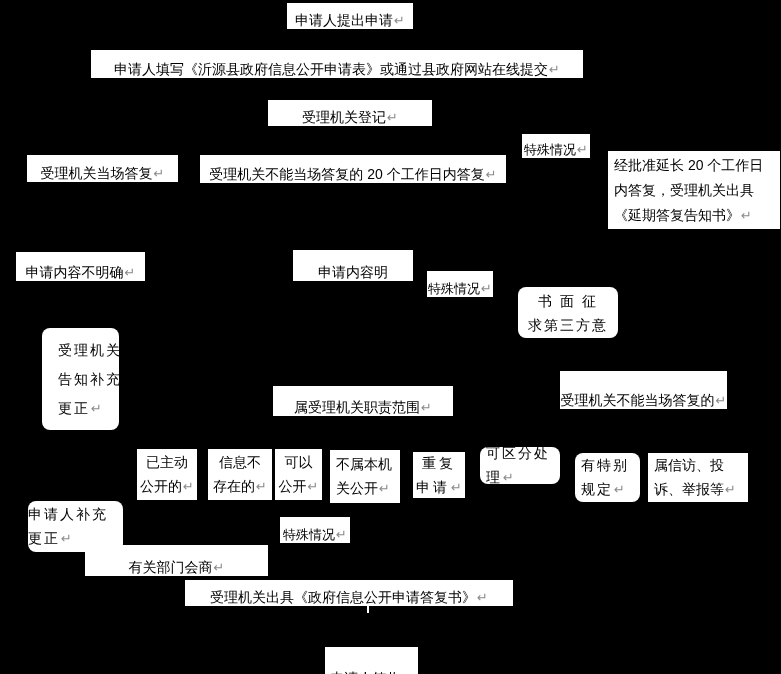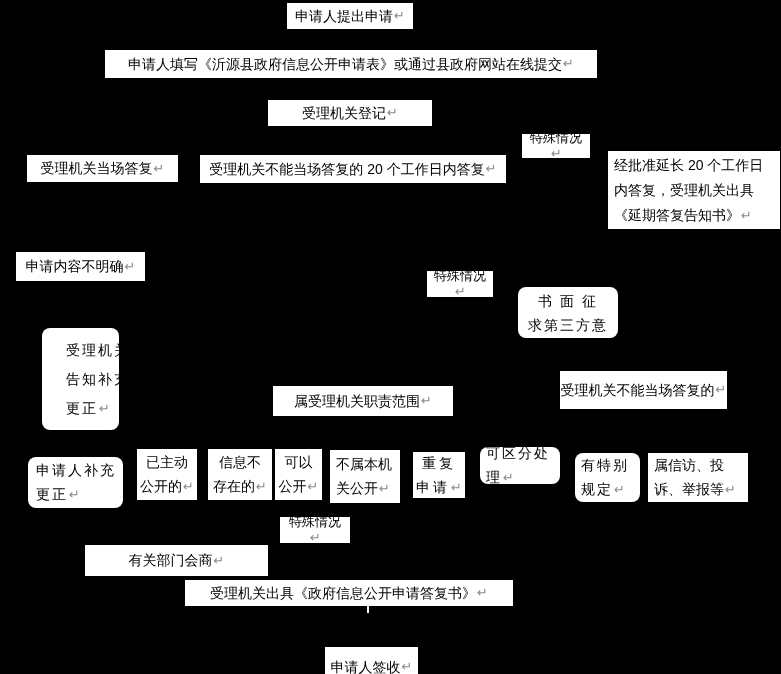--- a/index.html
+++ b/index.html
@@ -12,39 +12,39 @@
   }
   .canvas{
     position:absolute;left:0;top:0;width:781px;height:674px;background:#000000;
   }
   .box{
     position:absolute;
     background:#ffffff;
     color:#000000;
     font-size:14px;
     display:flex;
-    align-items:center;
+    align-items:flex-end;
     justify-content:center;
     white-space:nowrap;
     box-sizing:border-box;
     line-height:1.2;
   }
   .col{
     flex-direction:column;
     justify-content:center;
     align-items:flex-start;
   }
   .col.center{align-items:center;}
   .line{line-height:24px;}
   .lh25 .line{line-height:25px;}
   .lh29 .line{line-height:29px;}
   .pad6{padding-left:6px;padding-right:2px;}
-  .pad8{padding-left:8px;padding-right:2px;}
-  .pad10{padding-left:24px;padding-right:2px;}
-  .small{font-size:13px;flex-direction:column;}
+  .pad8{padding-right:2px;margin-top:44px;}
+  .pad10{padding-left:16px;padding-right:2px;}
+  .small{font-size:13px;}
   .ls2{letter-spacing:2px;border-radius:8px;}
   .ls3{letter-spacing:3px;}
   .rm{
     color:#8a8a8a;
     font-size:13px;
     letter-spacing:0;
     margin-left:1px;
   }
   .stub{
     position:absolute;
@@ -54,21 +54,21 @@
 </head>
 <body>
 
 <div class="canvas">
 
   <div class="box" style="left:287px;top:3px;width:126px;height:26px">
     <span>申请人提出申请</span>
       <span class="rm">↵</span>
   </div>
 
-  <div class="box" style="left:105px;top:50px;width:492px;height:28px">
+  <div class="box" style="left:91px;top:50px;width:492px;height:28px">
     <span>申请人填写《沂源县政府信息公开申请表》或通过县政府网站在线提交</span>
       <span class="rm">↵</span>
   </div>
 
   <div class="box" style="left:268px;top:100px;width:164px;height:26px">
     <span>受理机关登记</span>
       <span class="rm">↵</span>
   </div>
 
   <div class="box small" style="left:522px;top:134px;width:68px;height:24px">
@@ -90,20 +90,23 @@
     <div class="line"><span>经批准延长 20 个工作日</span></div>
     <div class="line"><span>内答复，受理机关出具</span></div>
     <div class="line"><span>《延期答复告知书》</span><span class="rm">↵</span></div>
   </div>
 
   <div class="box" style="left:16px;top:252px;width:129px;height:29px">
     <span>申请内容不明确</span>
       <span class="rm">↵</span>
   </div>
 
+  <div class="box" style="left:293px;top:250px;width:120px;height:31px">
+    <span>申请内容明</span>
+  </div>
 
   <div class="box small" style="left:427px;top:271px;width:66px;height:26px">
     <span>特殊情况</span>
       <span class="rm">↵</span>
   </div>
 
   <div class="box col center ls2" style="left:518px;top:287px;width:100px;height:51px">
     <div class="line"><span>书 面 征</span></div>
     <div class="line"><span>求第三方意</span></div>
   </div>

